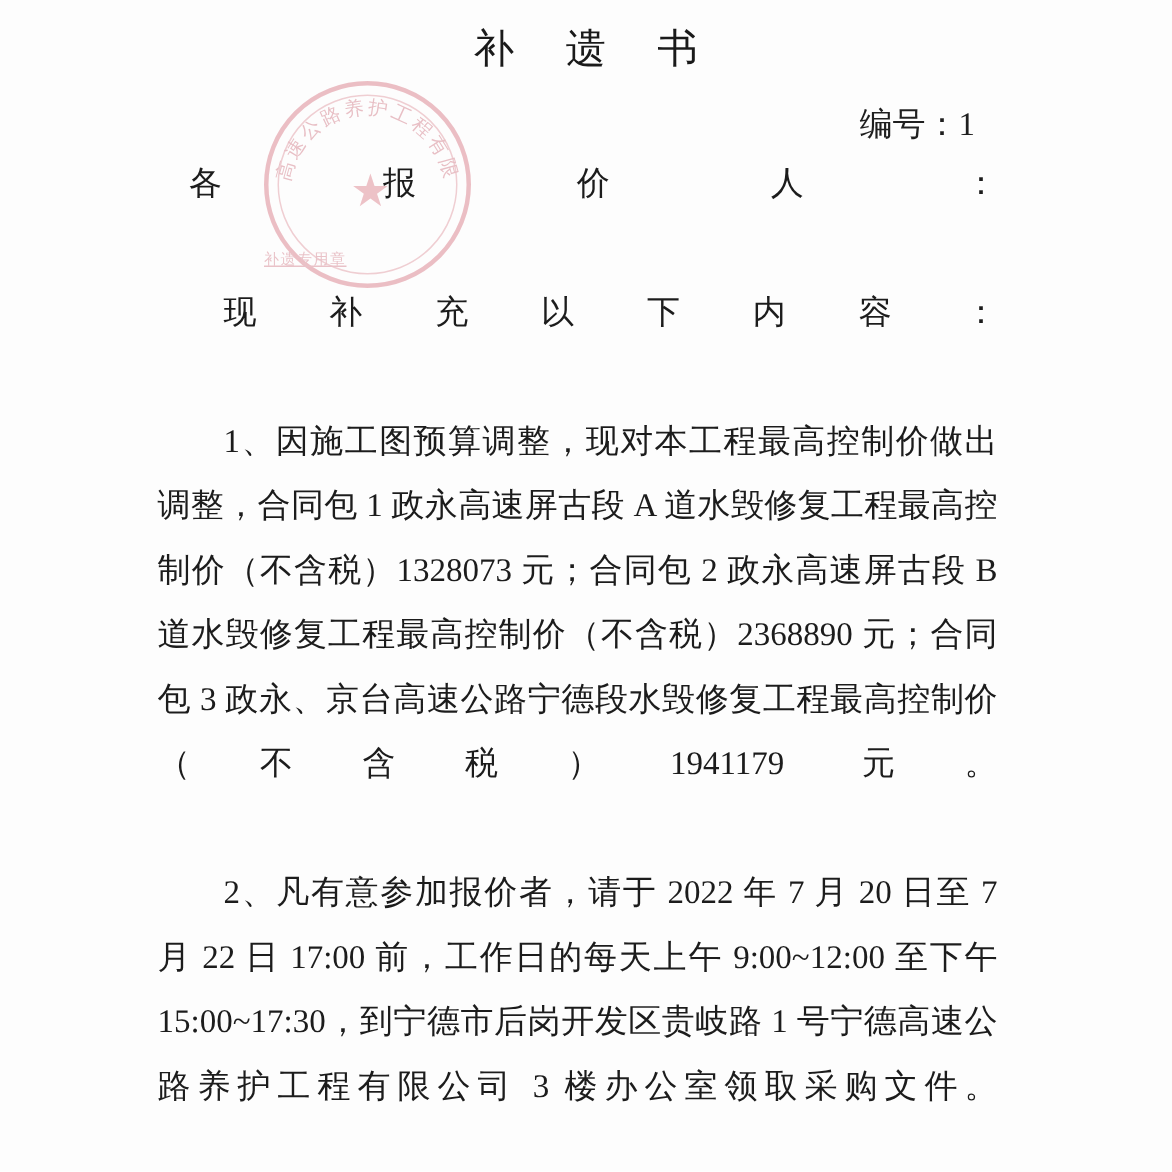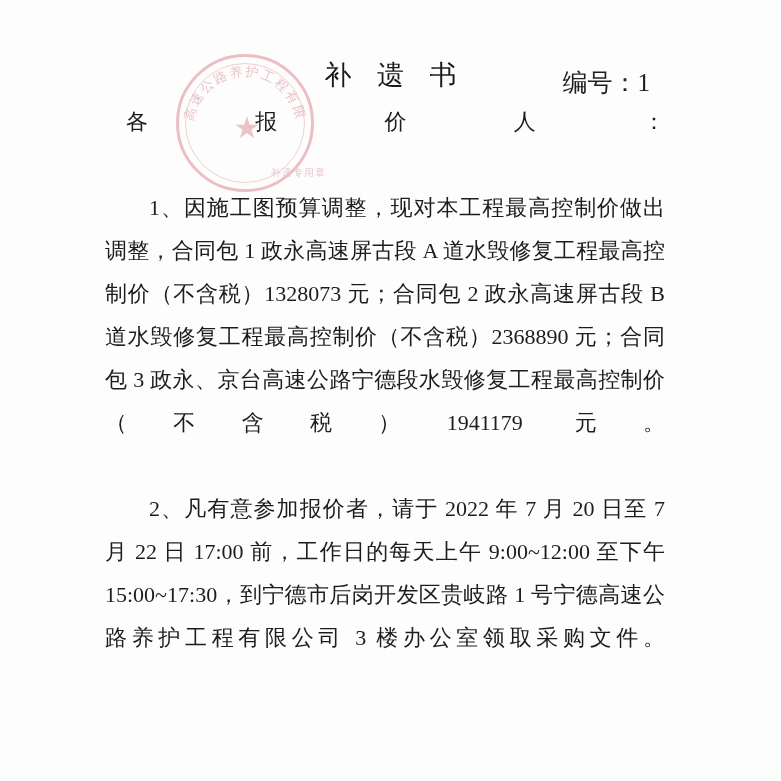--- a/index.html
+++ b/index.html
@@ -66,52 +66,52 @@
     height: 138px;
   }
   #seal .seal-arc text {
     font-family: "Liberation Sans", sans-serif;
     font-size: 13px;
     fill: #cc6b79;
     letter-spacing: 2px;
   }
   #seal .seal-bottom {
     position: absolute;
-    left: 12px;
+    left: 0;
     bottom: 16px;
     width: 138px;
-    text-align: right;
+    text-align: left;
     font-size: 10px;
     color: #cf7380;
     letter-spacing: 1px;
     font-family: "Liberation Sans", sans-serif;
+    text-decoration: underline;
   }
 
   
   #doc-title {
     position: absolute;
     left: 0;
     top: 18px;
     width: 781px;
     text-align: center;
     font-size: 27px;
     line-height: 34px;
     letter-spacing: 9px;
     color: #1a1a1a;
     text-indent: 9px;
-    font-family: Liberation Sans, sans-serif;
-    margin-top: 40px;
+    font-family: Liberation Mono, monospace;
   }
 
   
   #doc-number {
     position: absolute;
     right: 131px;
     top: 68px;
-    font-size: 25px;
+    font-size: 22px;
     line-height: 30px;
     color: #1f1f1f;
     white-space: nowrap;
   }
 
   
   #body-text {
     position: absolute;
     left: 105px;
     top: 100px;
@@ -162,18 +162,19 @@
     <div class="seal-star">★</div>
     <div class="seal-bottom">补遗专用章</div>
   </div>
 
   <div id="doc-title">补 遗 书</div>
 
   <div id="doc-number">编号：1</div>
 
   <div id="body-text">
     <p class="flush">各报价人：</p>
+    <p class="indent">现补充以下内容：</p>
     <p class="indent">1、因施工图预算调整，现对本工程最高控制价做出调整，合同包 1 政永高速屏古段 A 道水毁修复工程最高控制价（不含税）1328073 元；合同包 2 政永高速屏古段 B 道水毁修复工程最高控制价（不含税）2368890 元；合同包 3 政永、京台高速公路宁德段水毁修复工程最高控制价（不含税）1941179 元。</p>
     <p class="indent">2、凡有意参加报价者，请于 2022 年 7 月 20 日至 7 月 22 日 17:00 前，工作日的每天上午 9:00~12:00 至下午 15:00~17:30，到宁德市后岗开发区贵岐路 1 号宁德高速公路养护工程有限公司 3 楼办公室领取采购文件。</p>
 
   </div>
 
 </div>
 
 </body></html>

